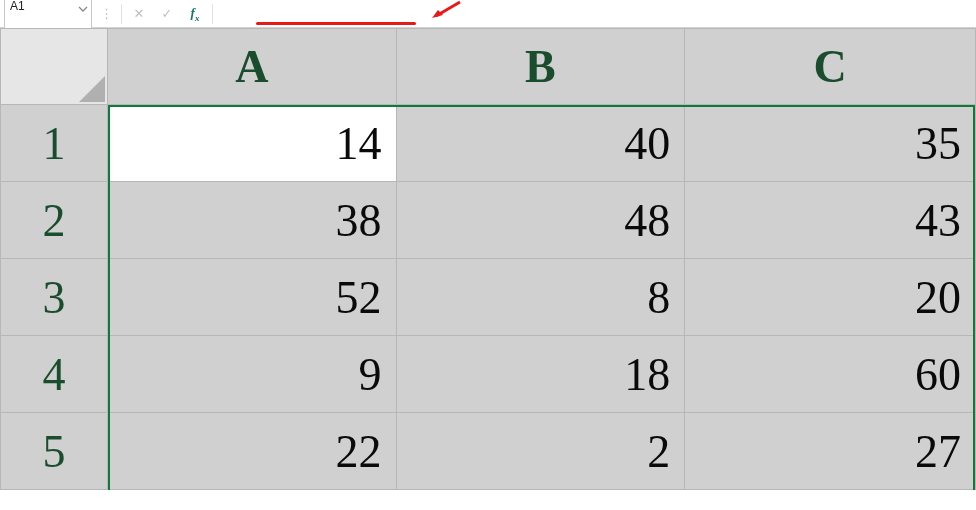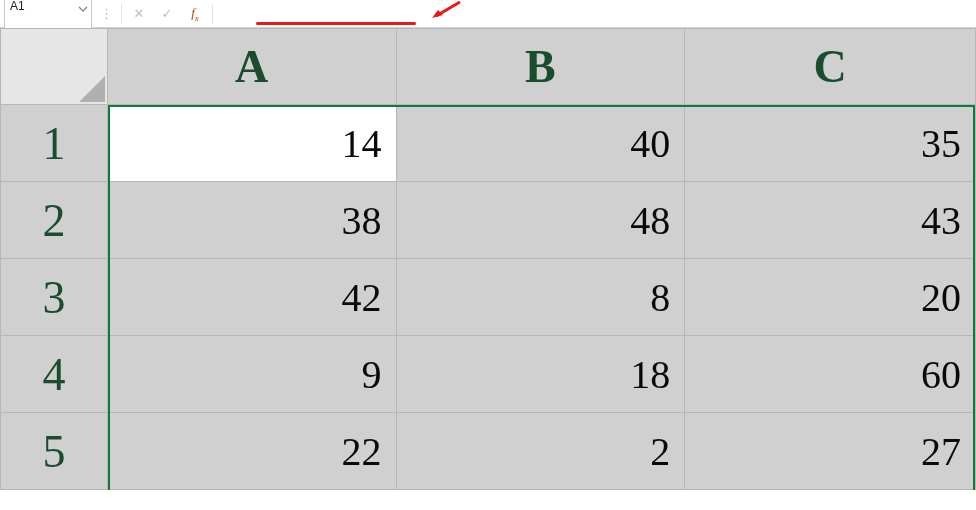--- a/index.html
+++ b/index.html
@@ -44,21 +44,21 @@
   }
   .fb-btn {
     width: 22px;
     height: 22px;
     display: flex;
     align-items: center;
     justify-content: center;
     font-size: 13px;
     color: #c0c0c0;
   }
-  .fb-btn.fx { color: #c2410c; font-style: italic; font-family: "Times New Roman", serif; font-size:13px;}
+  .fb-btn.fx { color: #0f766e; font-style: italic; font-family: "Times New Roman", serif; font-size:13px;font-weight:bold;}
   .sep {
     width: 1px;
     height: 20px;
     background: #e2e2e2;
   }
   .formula-input {
     flex: 1;
     height: 24px;
     border: none;
     font-size: 13px;
@@ -125,21 +125,21 @@
     font-family: "Times New Roman", serif;
     font-size: 46px;
     color: #1a4d2e;
     height: 77px;
   }
   .cell {
     height: 77px;
     background: #d0d0d0;
     text-align: right;
     font-family: "Times New Roman", serif;
-    font-size: 40px;
+    font-size: 46px;
     color: #0a0a0a;
     padding-right: 14px;
   }
   .cell.active {
     background: #ffffff;
   }
   .selection-outline {
     position: absolute;
     left: 108px;
     top: 77px;
@@ -205,21 +205,21 @@
     <td class="cell"><span>35</span></td>
   </tr>
   <tr>
     <td class="row-header sel"><span>2</span></td>
     <td class="cell"><span>38</span></td>
     <td class="cell"><span>48</span></td>
     <td class="cell"><span>43</span></td>
   </tr>
   <tr>
     <td class="row-header sel"><span>3</span></td>
-    <td class="cell"><span>42</span></td>
+    <td class="cell"><span>52</span></td>
     <td class="cell"><span>8</span></td>
     <td class="cell"><span>20</span></td>
   </tr>
   <tr>
     <td class="row-header sel"><span>4</span></td>
     <td class="cell"><span>9</span></td>
     <td class="cell"><span>18</span></td>
     <td class="cell"><span>60</span></td>
   </tr>
   <tr>

